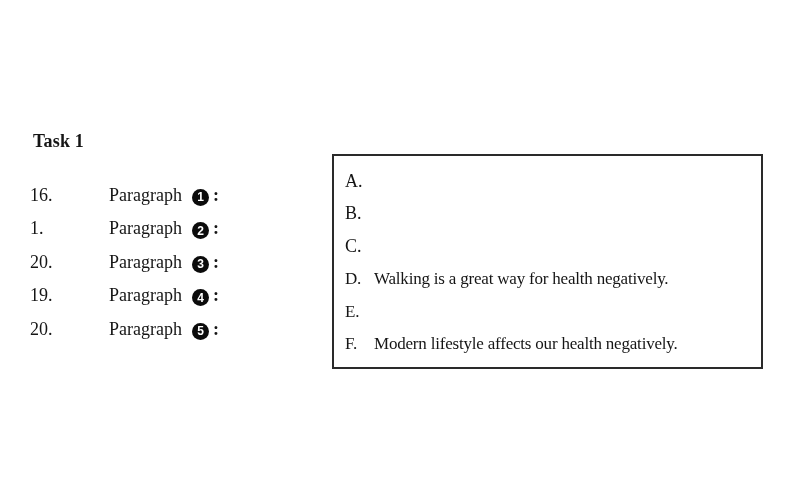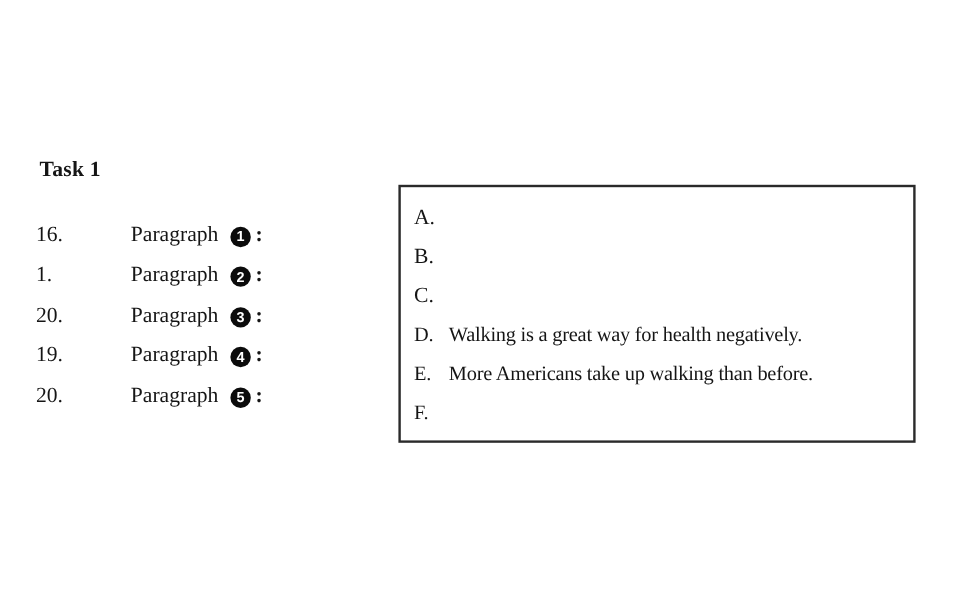--- a/index.html
+++ b/index.html
@@ -138,20 +138,20 @@
     </div>
     <div class="opt-row">
       <span class="opt-letter">C.</span>
     </div>
     <div class="opt-row condensed">
       <span class="opt-letter">D.</span>
       <span class="opt-text">Walking is a great way for health negatively.</span>
     </div>
     <div class="opt-row condensed">
       <span class="opt-letter">E.</span>
-      <span class="opt-text">More Americans take up walking than before.</span>
     </div>
     <div class="opt-row condensed">
       <span class="opt-letter">F.</span>
+      <span class="opt-text">Modern lifestyle affects our health negatively.</span>
     </div>
   </div>
 
 </div>
 
 </body></html>

